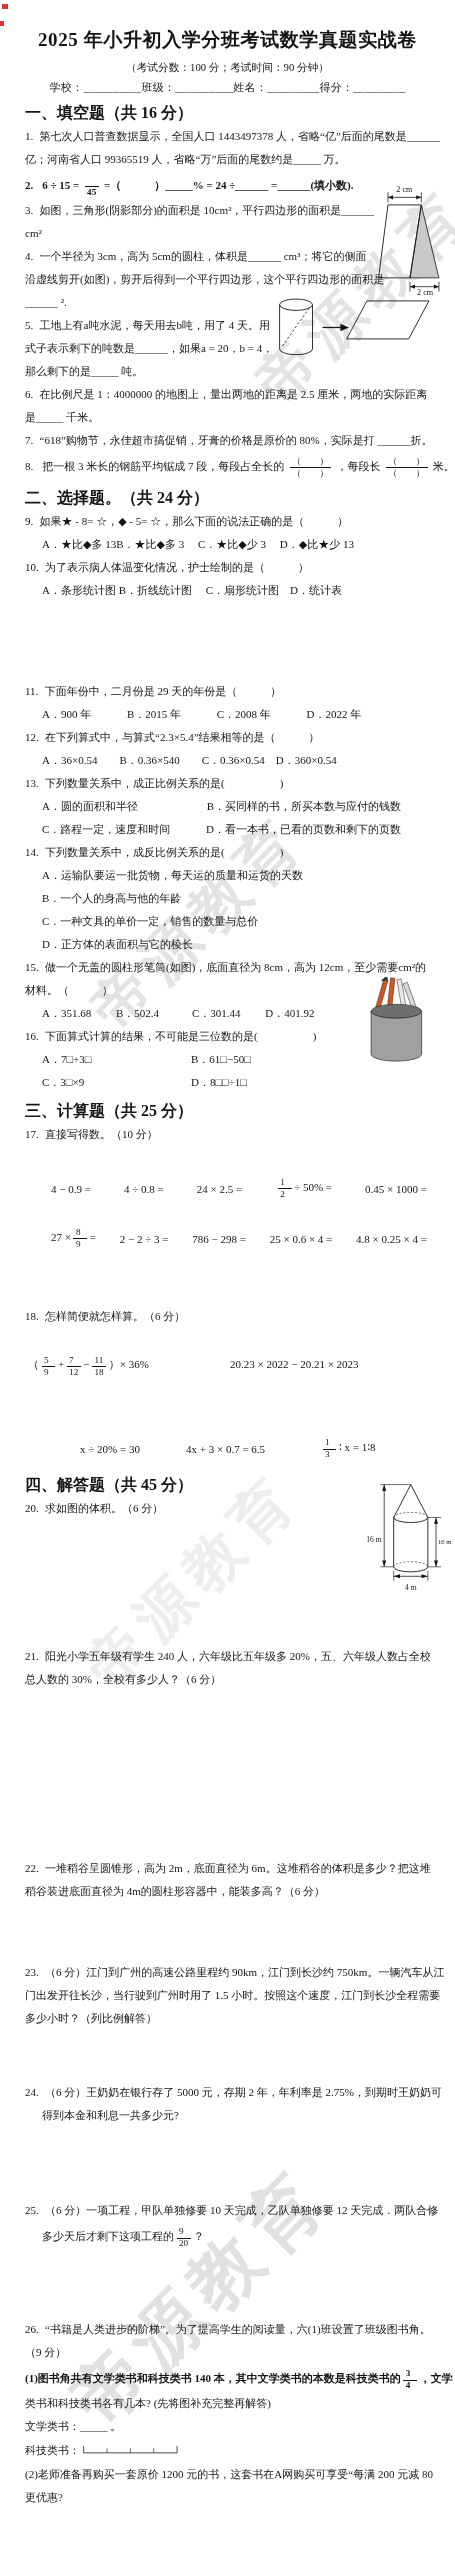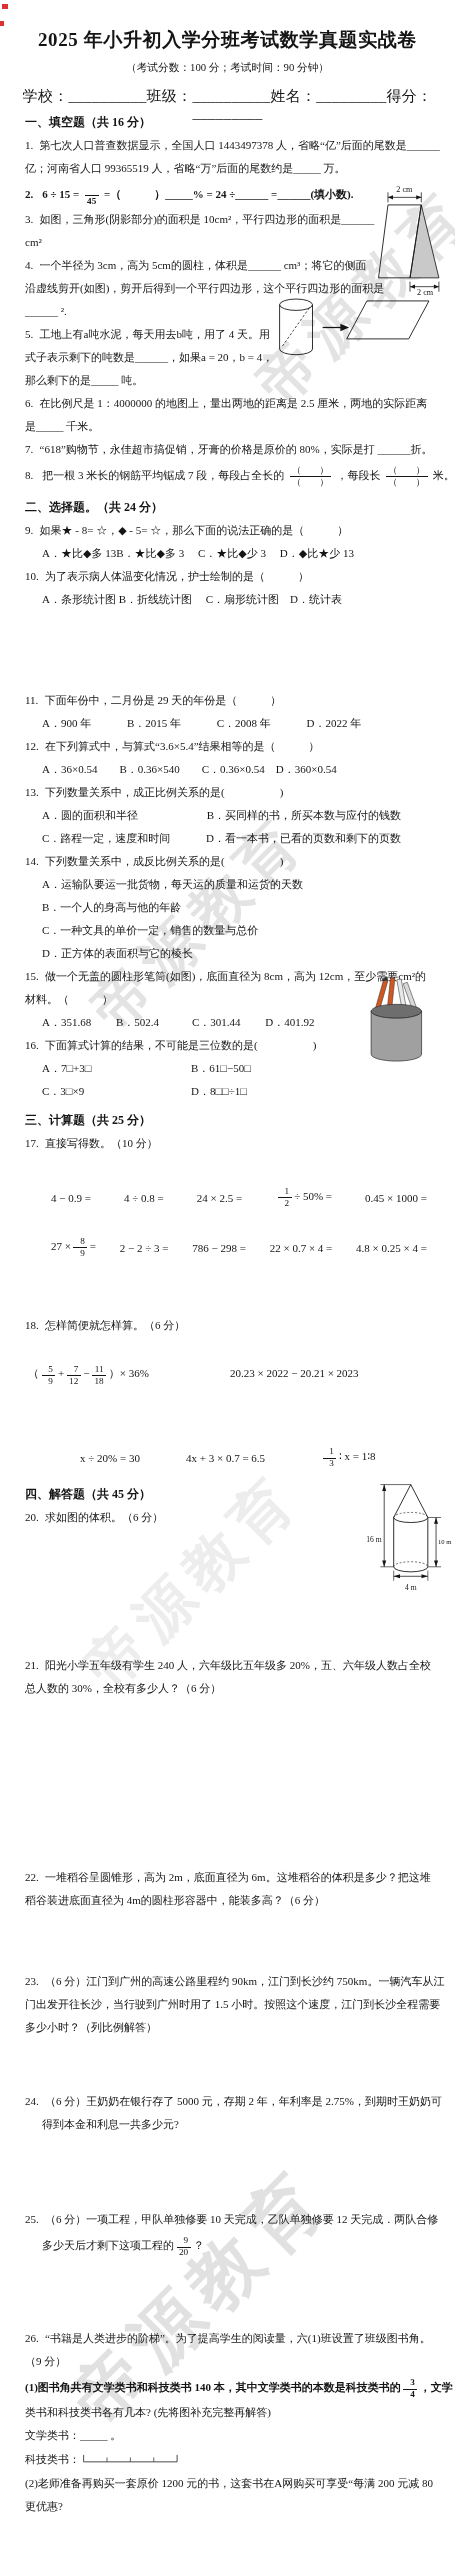--- a/index.html
+++ b/index.html
@@ -1,28 +1,28 @@
 <!DOCTYPE html>
 <html style="font-size:10px"><head>
 <meta charset="utf-8">
 <style>
   html,body{margin:0;padding:0;background:#ffffff;}
   .page{position:relative;width:455px;height:2576px;margin:0 auto;background:#fff;overflow:hidden;
         font-family:"Liberation Serif","DejaVu Serif",serif;color:#151515;}
   .title{padding-top:25px;height:29px;line-height:29px;text-align:center;
          font-size:19px;font-weight:bold;letter-spacing:0.6px;}
   .subtitle{margin-top:5px;height:16.4px;line-height:16.4px;text-align:center;font-size:10.7px;}
-  .info{margin-top:13px;height:16.4px;line-height:16.4px;text-align:center;font-size:15px;letter-spacing:0.3px;}
-  .sh{margin-top:5px;height:24px;line-height:24px;padding-left:25px;font-size:12px;font-weight:bold;}
+  .info{margin-top:4px;height:16.4px;line-height:16.4px;text-align:center;font-size:11px;letter-spacing:0.3px;}
+  .sh{margin-top:5px;height:24px;line-height:24px;padding-left:25px;font-size:16px;font-weight:bold;}
   .ln{position:relative;padding-left:25px;height:23px;line-height:23px;font-size:11px;white-space:nowrap;z-index:2;}
   .op{padding-left:42px;}
   .tall{height:28px;line-height:28px;font-weight:bold;}
   .tall46{height:29px;line-height:29px;}
   .qn{display:inline-block;margin-right:6.3px;}
-  .frac{display:inline-block;vertical-align:-6.3px;text-align:right;line-height:1.08;font-size:9.2px;margin:0 2.5px;}
+  .frac{display:inline-block;vertical-align:-6.3px;text-align:left;line-height:1.08;font-size:9.2px;margin:0 2.5px;}
   .frac .num{display:block;padding:0 2.5px 0.6px 2.5px;border-bottom:0.8px solid #151515;min-width:8.9px;}
   .frac .den{display:block;padding:0.6px 2.5px 0 2.5px;min-width:8.9px;}
   .calc{display:flex;justify-content:space-between;align-items:center;
         padding:0 28px 0 51px;height:40px;font-size:11px;white-space:nowrap;position:relative;z-index:2;}
   .calcrow1{margin-top:23px;}
   .calcrow2{margin-top:10px;}
   .expr{margin-top:17.7px;height:38px;line-height:38px;display:flex;align-items:center;
         padding-left:28px;font-size:11px;white-space:nowrap;position:relative;z-index:2;}
   .expr .lft{display:inline-block;width:202px;}
   .eqs{margin-top:7.6px;height:38px;display:flex;align-items:center;padding-left:80px;
@@ -169,21 +169,21 @@
   <div class="ln op">A．★比◆多 13B．★比◆多 3　 C．★比◆少 3　 D．◆比★少 13</div>
 
   <div class="ln"><span class="qn">10.</span><span>为了表示病人体温变化情况，护士绘制的是（　　　）</span></div>
   <div class="ln op">A．条形统计图 B．折线统计图　 C．扇形统计图　D．统计表</div>
 
   <div class="sp" style="height:78px"></div>
 
   <div class="ln"><span class="qn">11.</span><span>下面年份中，二月份是 29 天的年份是（　　　）</span></div>
   <div class="ln op">A．900 年　　　 B．2015 年　　　 C．2008 年　　　 D．2022 年</div>
 
-  <div class="ln"><span class="qn">12.</span><span>在下列算式中，与算式“3.6×5.4”结果相等的是（　　　）</span></div>
+  <div class="ln"><span class="qn">12.</span><span>在下列算式中，与算式“2.3×5.4”结果相等的是（　　　）</span></div>
   <div class="ln op">A．36×0.54　　B．0.36×540　　C．0.36×0.54　D．360×0.54</div>
 
   <div class="ln"><span class="qn">13.</span><span>下列数量关系中，成正比例关系的是(　　　　　)</span></div>
   <div class="ln op">A．圆的面积和半径　　　　　　 B．买同样的书，所买本数与应付的钱数</div>
   <div class="ln op">C．路程一定，速度和时间　　　 D．看一本书，已看的页数和剩下的页数</div>
 
   <div class="ln"><span class="qn">14.</span><span>下列数量关系中，成反比例关系的是(　　　　　)</span></div>
   <div class="ln op">A．运输队要运一批货物，每天运的质量和运货的天数</div>
   <div class="ln op">B．一个人的身高与他的年龄</div>
   <div class="ln op">C．一种文具的单价一定，销售的数量与总价</div>
@@ -205,21 +205,21 @@
     <span>4 − 0.9 =</span>
     <span>4 ÷ 0.8 =</span>
     <span>24 × 2.5 =</span>
     <span><span class="frac"><span class="num">1</span><span class="den">2</span></span><span>÷ 50% =</span></span>
     <span>0.45 × 1000 =</span>
   </div>
   <div class="calc calcrow2">
     <span><span>27 ×</span><span class="frac"><span class="num">8</span><span class="den">9</span></span><span>=</span></span>
     <span>2 − 2 ÷ 3 =</span>
     <span>786 − 298 =</span>
-    <span>22 × 0.7 × 4 =</span>
+    <span>25 × 0.6 × 4 =</span>
     <span>4.8 × 0.25 × 4 =</span>
   </div>
 
   <div class="sp" style="height:46px"></div>
 
   <div class="ln"><span class="qn">18.</span><span>怎样简便就怎样算。（6 分）</span></div>
   <div class="expr">
     <span class="lft">
       <span>（</span><span class="frac"><span class="num">5</span><span class="den">9</span></span><span>+</span><span class="frac"><span class="num">7</span><span class="den">12</span></span><span>−</span><span class="frac"><span class="num">11</span><span class="den">18</span></span><span>）× 36%</span>
     </span>

